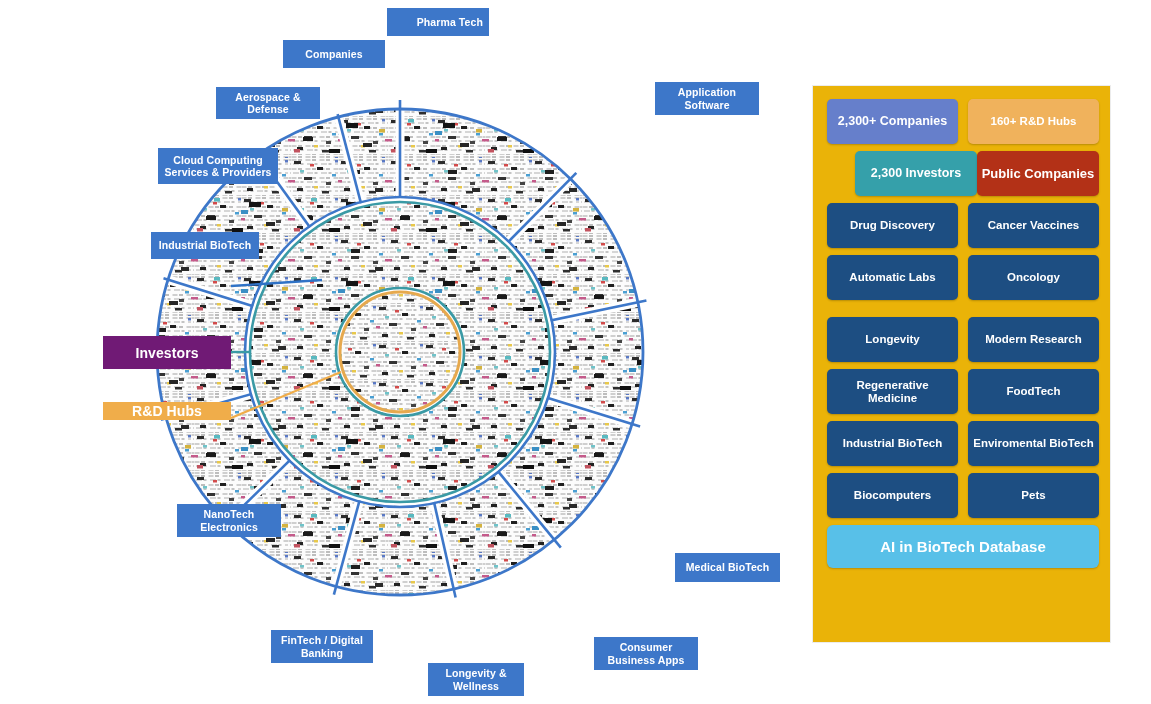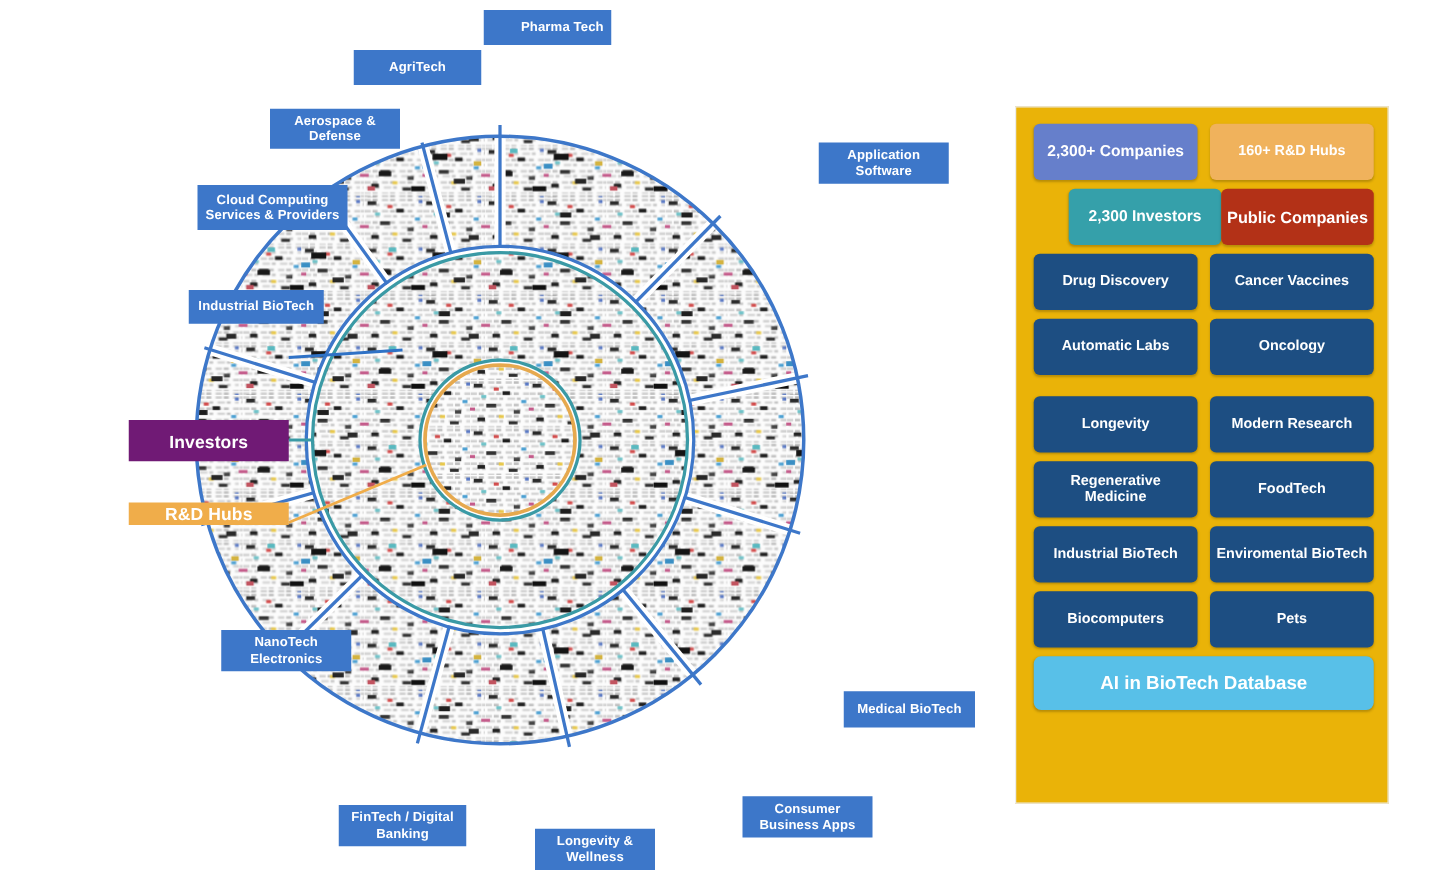--- a/index.html
+++ b/index.html
@@ -218,47 +218,47 @@
       <line x1="231" y1="286" x2="322" y2="280" stroke="#2f72c6" stroke-width="2.4"></line>
       <line x1="231" y1="352" x2="250" y2="352" stroke="#3a9aa5" stroke-width="2.4"></line>
       <line x1="231" y1="418" x2="341" y2="372" stroke="#f0ad4a" stroke-width="2.2"></line>
     </g>
   </svg>
 
   <div class="chip" style="left:387px; top:8px; width:102px; height:28px;justify-content:flex-end;">
     <span>Pharma Tech</span>
   </div>
   <div class="chip" style="left:283px; top:40px; width:102px; height:28px;">
-    <span>AgriTech</span>
+    <span>Companies</span>
   </div>
   <div class="chip" style="left:216px; top:87px; width:104px; height:32px;">
     <span>Aerospace &amp; Defense</span>
   </div>
   <div class="chip" style="left:158px; top:148px; width:120px; height:36px;">
     <span>Cloud Computing Services &amp; Providers</span>
   </div>
   <div class="chip" style="left:151px; top:232px; width:108px; height:27px;">
     <span>Industrial BioTech</span>
   </div>
   <div class="chip" style="left:177px; top:504px; width:104px; height:33px;">
     <span>NanoTech Electronics</span>
   </div>
-  <div class="chip" style="left:271px; top:644px; width:102px; height:33px;">
+  <div class="chip" style="left:271px; top:630px; width:102px; height:33px;">
     <span>FinTech / Digital Banking</span>
   </div>
   <div class="chip" style="left:428px; top:663px; width:96px; height:33px;">
     <span>Longevity &amp; Wellness</span>
   </div>
   <div class="chip" style="left:594px; top:637px; width:104px; height:33px;">
     <span>Consumer Business Apps</span>
   </div>
   <div class="chip" style="left:675px; top:553px; width:105px; height:29px;">
     <span>Medical BioTech</span>
   </div>
-  <div class="chip" style="left:655px; top:82px; width:104px; height:33px;margin-top:32px;">
+  <div class="chip" style="left:655px; top:82px; width:104px; height:33px;">
     <span>Application Software</span>
   </div>
 
   <div class="chip legend investors" style="left:103px; top:336px; width:128px; height:33px;">
     <span>Investors</span>
   </div>
   <div class="chip legend rdhubs" style="left:103px; top:402px; width:128px; height:18px;">
     <span>R&amp;D Hubs</span>
   </div>
 </div>

